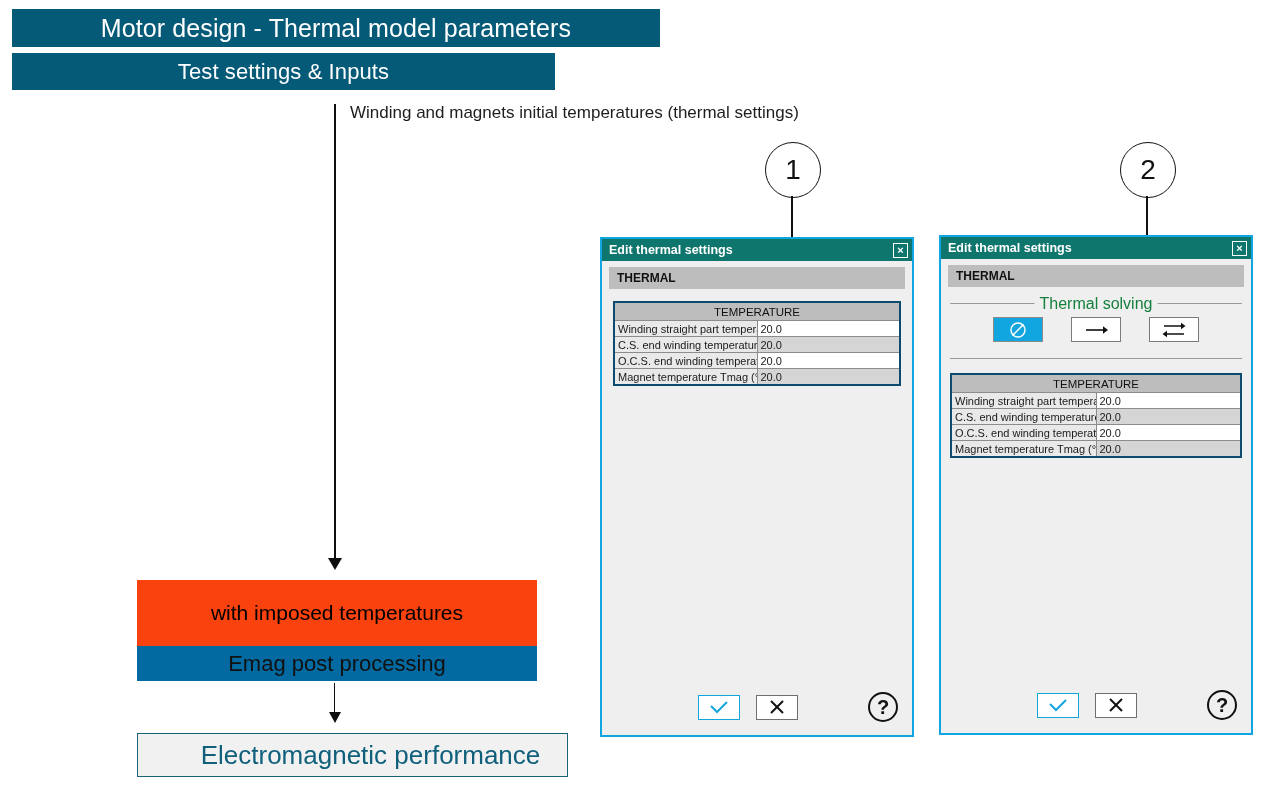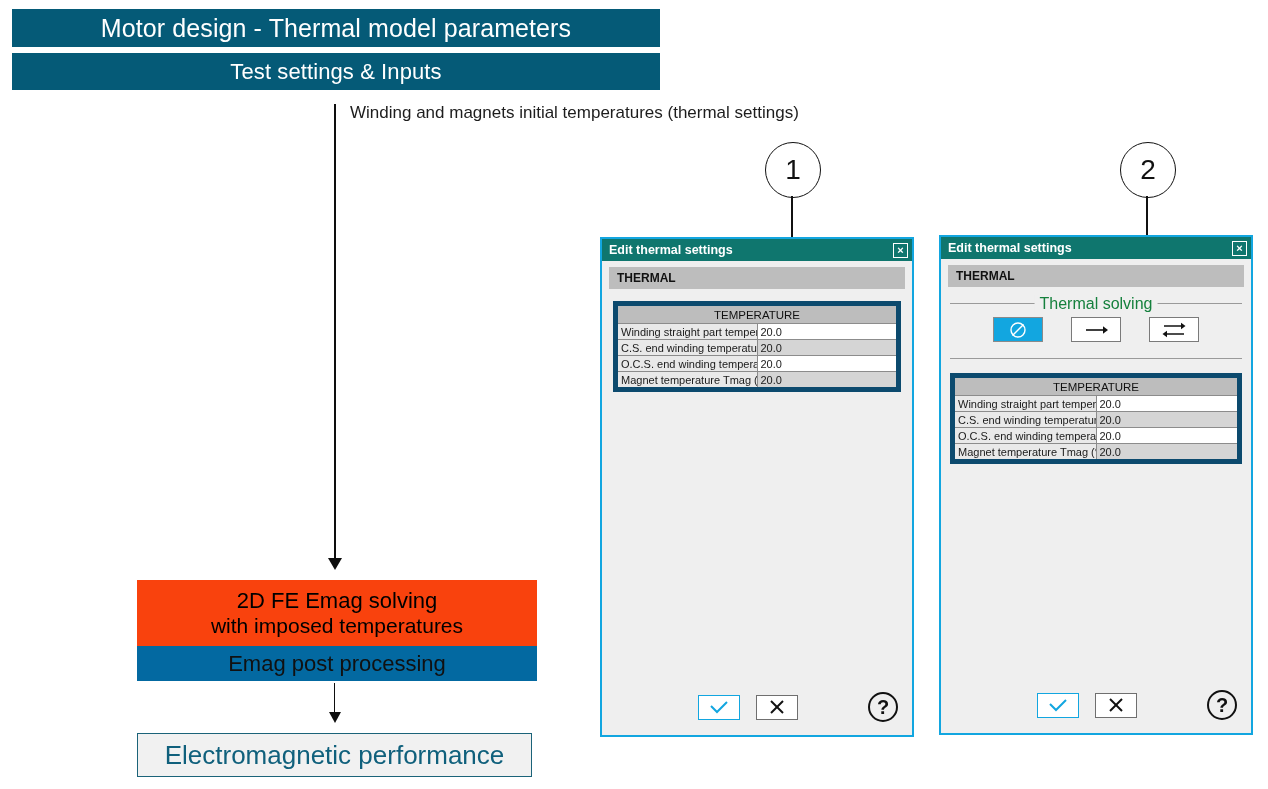--- a/index.html
+++ b/index.html
@@ -22,21 +22,21 @@
     background: #055a77;
     color: #ffffff;
     text-align: center;
     font-weight: 400;
     letter-spacing: 0.1px;
     display: flex;
     align-items: center;
     justify-content: center;
   }
   #hdr-main  { left: 12px; top: 9px;  width: 648px; height: 38px; font-size: 25px; }
-  #hdr-sub   { left: 12px; top: 53px; width: 648px; height: 37px; font-size: 22px; }
+  #hdr-sub   { left: 12px; top: 53px; width: 543px; height: 37px; font-size: 22px; }
 
   
   .flow-caption {
     position: absolute;
     left: 350px; top: 103px;
     font-size: 17px;
     color: #1d1d1d;
     white-space: nowrap;
   }
   .vline {
@@ -87,20 +87,21 @@
 
   #box-perf {
     position: absolute;
     left: 137px; top: 733px;
     width: 393px; height: 42px;
     background: #f1f1f1;
     border: 1.5px solid #1b6379;
     color: #10607c;
     display: flex; align-items: center; justify-content: center;
     font-size: 26px;
+    padding-left: 36px;
   }
 
   
   .callout-circle {
     position: absolute;
     width: 54px; height: 54px;
     border: 1.6px solid #111111;
     border-radius: 50%;
     background: #ffffff;
     display: flex; align-items: center; justify-content: center;
@@ -219,21 +220,21 @@
   .group-bottom-rule {
     height: 1px;
     background: #9a9a9a;
     margin: 0 2px;
   }
 
   
   .temp-table {
     width: 100%;
     border-collapse: collapse;
-    border: 5px solid #0c4a6e;
+    border: 2px solid #0c4a6e;
     font-size: 11px;
     table-layout: fixed;
   }
   .temp-table th {
     background: #bdbdbd;
     color: #111111;
     font-weight: normal;
     text-align: center;
     padding: 2.5px 0;
     border: 1px solid #8c8c8c;
@@ -299,21 +300,20 @@
 <body>
 
 <div class="hdr-band" id="hdr-main">Motor design - Thermal model parameters</div>
 <div class="hdr-band" id="hdr-sub">Test settings &amp; Inputs</div>
 
 <div class="flow-caption">Winding and magnets initial temperatures (thermal settings)</div>
 <div class="vline" id="trunk-line"></div>
 <div class="arrowhead-down" id="trunk-arrow"></div>
 
 <div id="box-emag">
-  <div class="l1">2D FE Emag solving</div>
   <div class="l2">with imposed temperatures</div>
 </div>
 
 <div id="box-post">Emag post processing</div>
 
 <div class="vline" id="link-line"></div>
 <div class="arrowhead-down" id="link-arrow"></div>
 
 <div id="box-perf">Electromagnetic performance</div>
 

